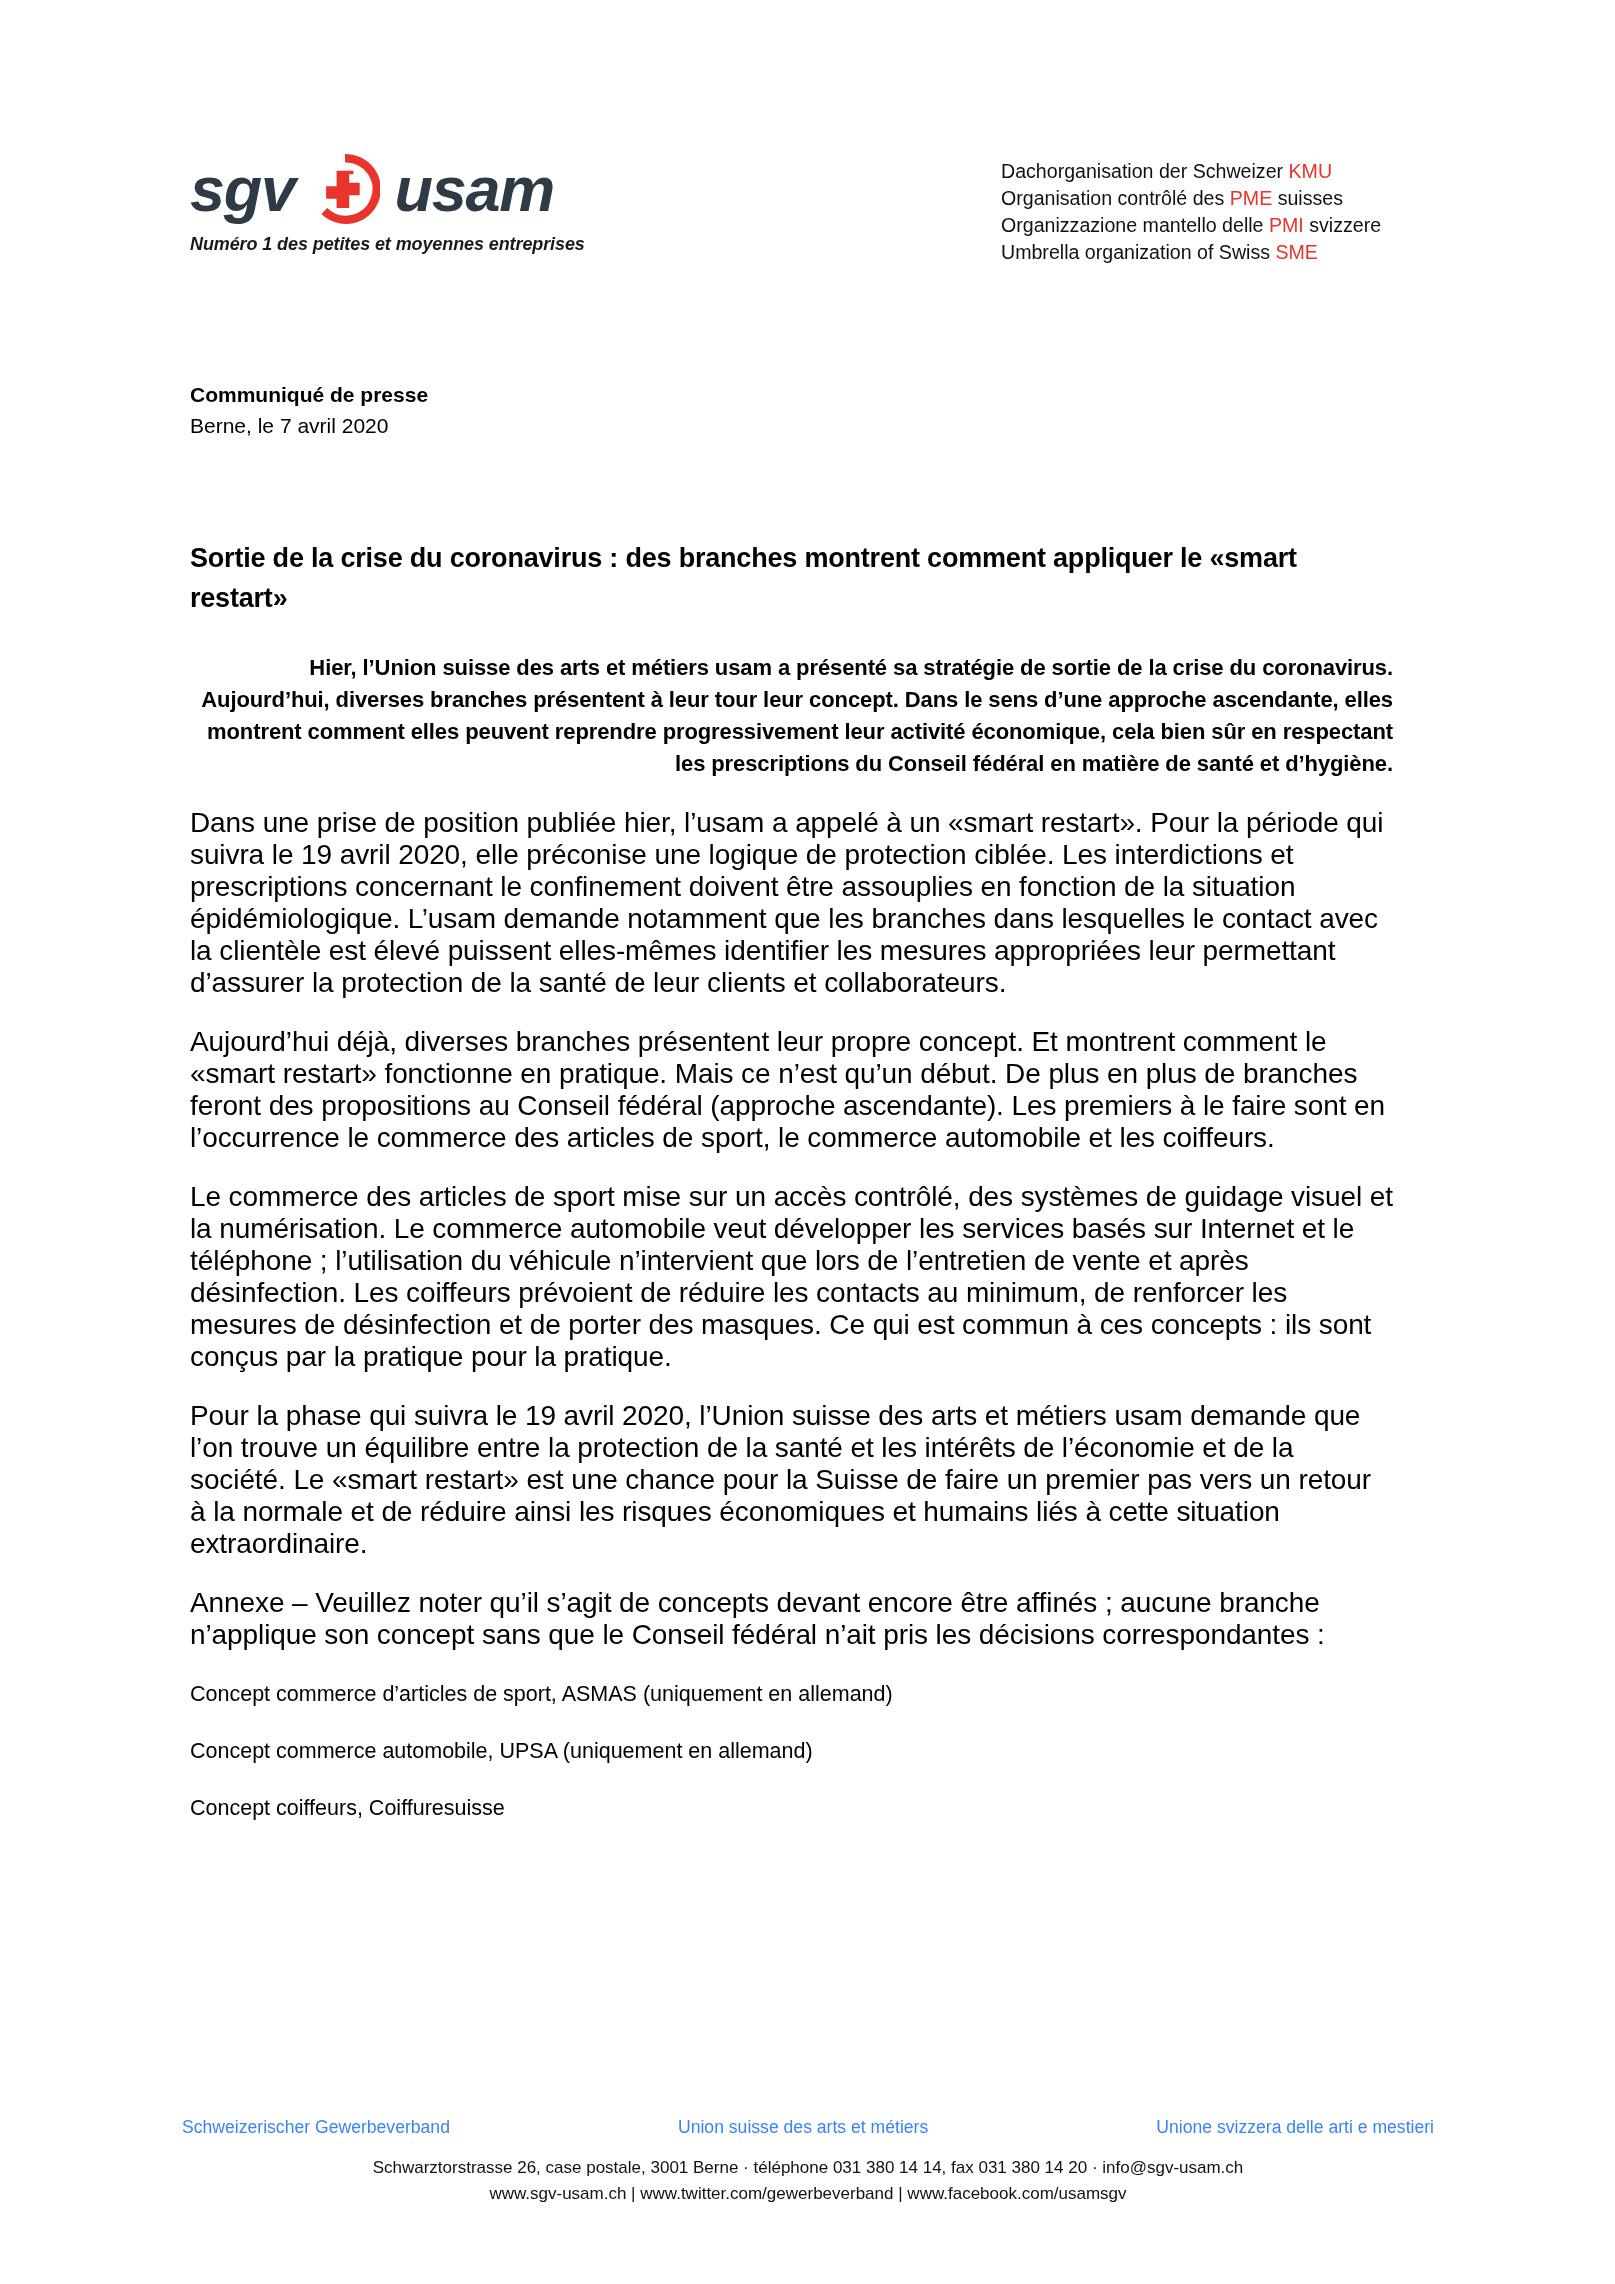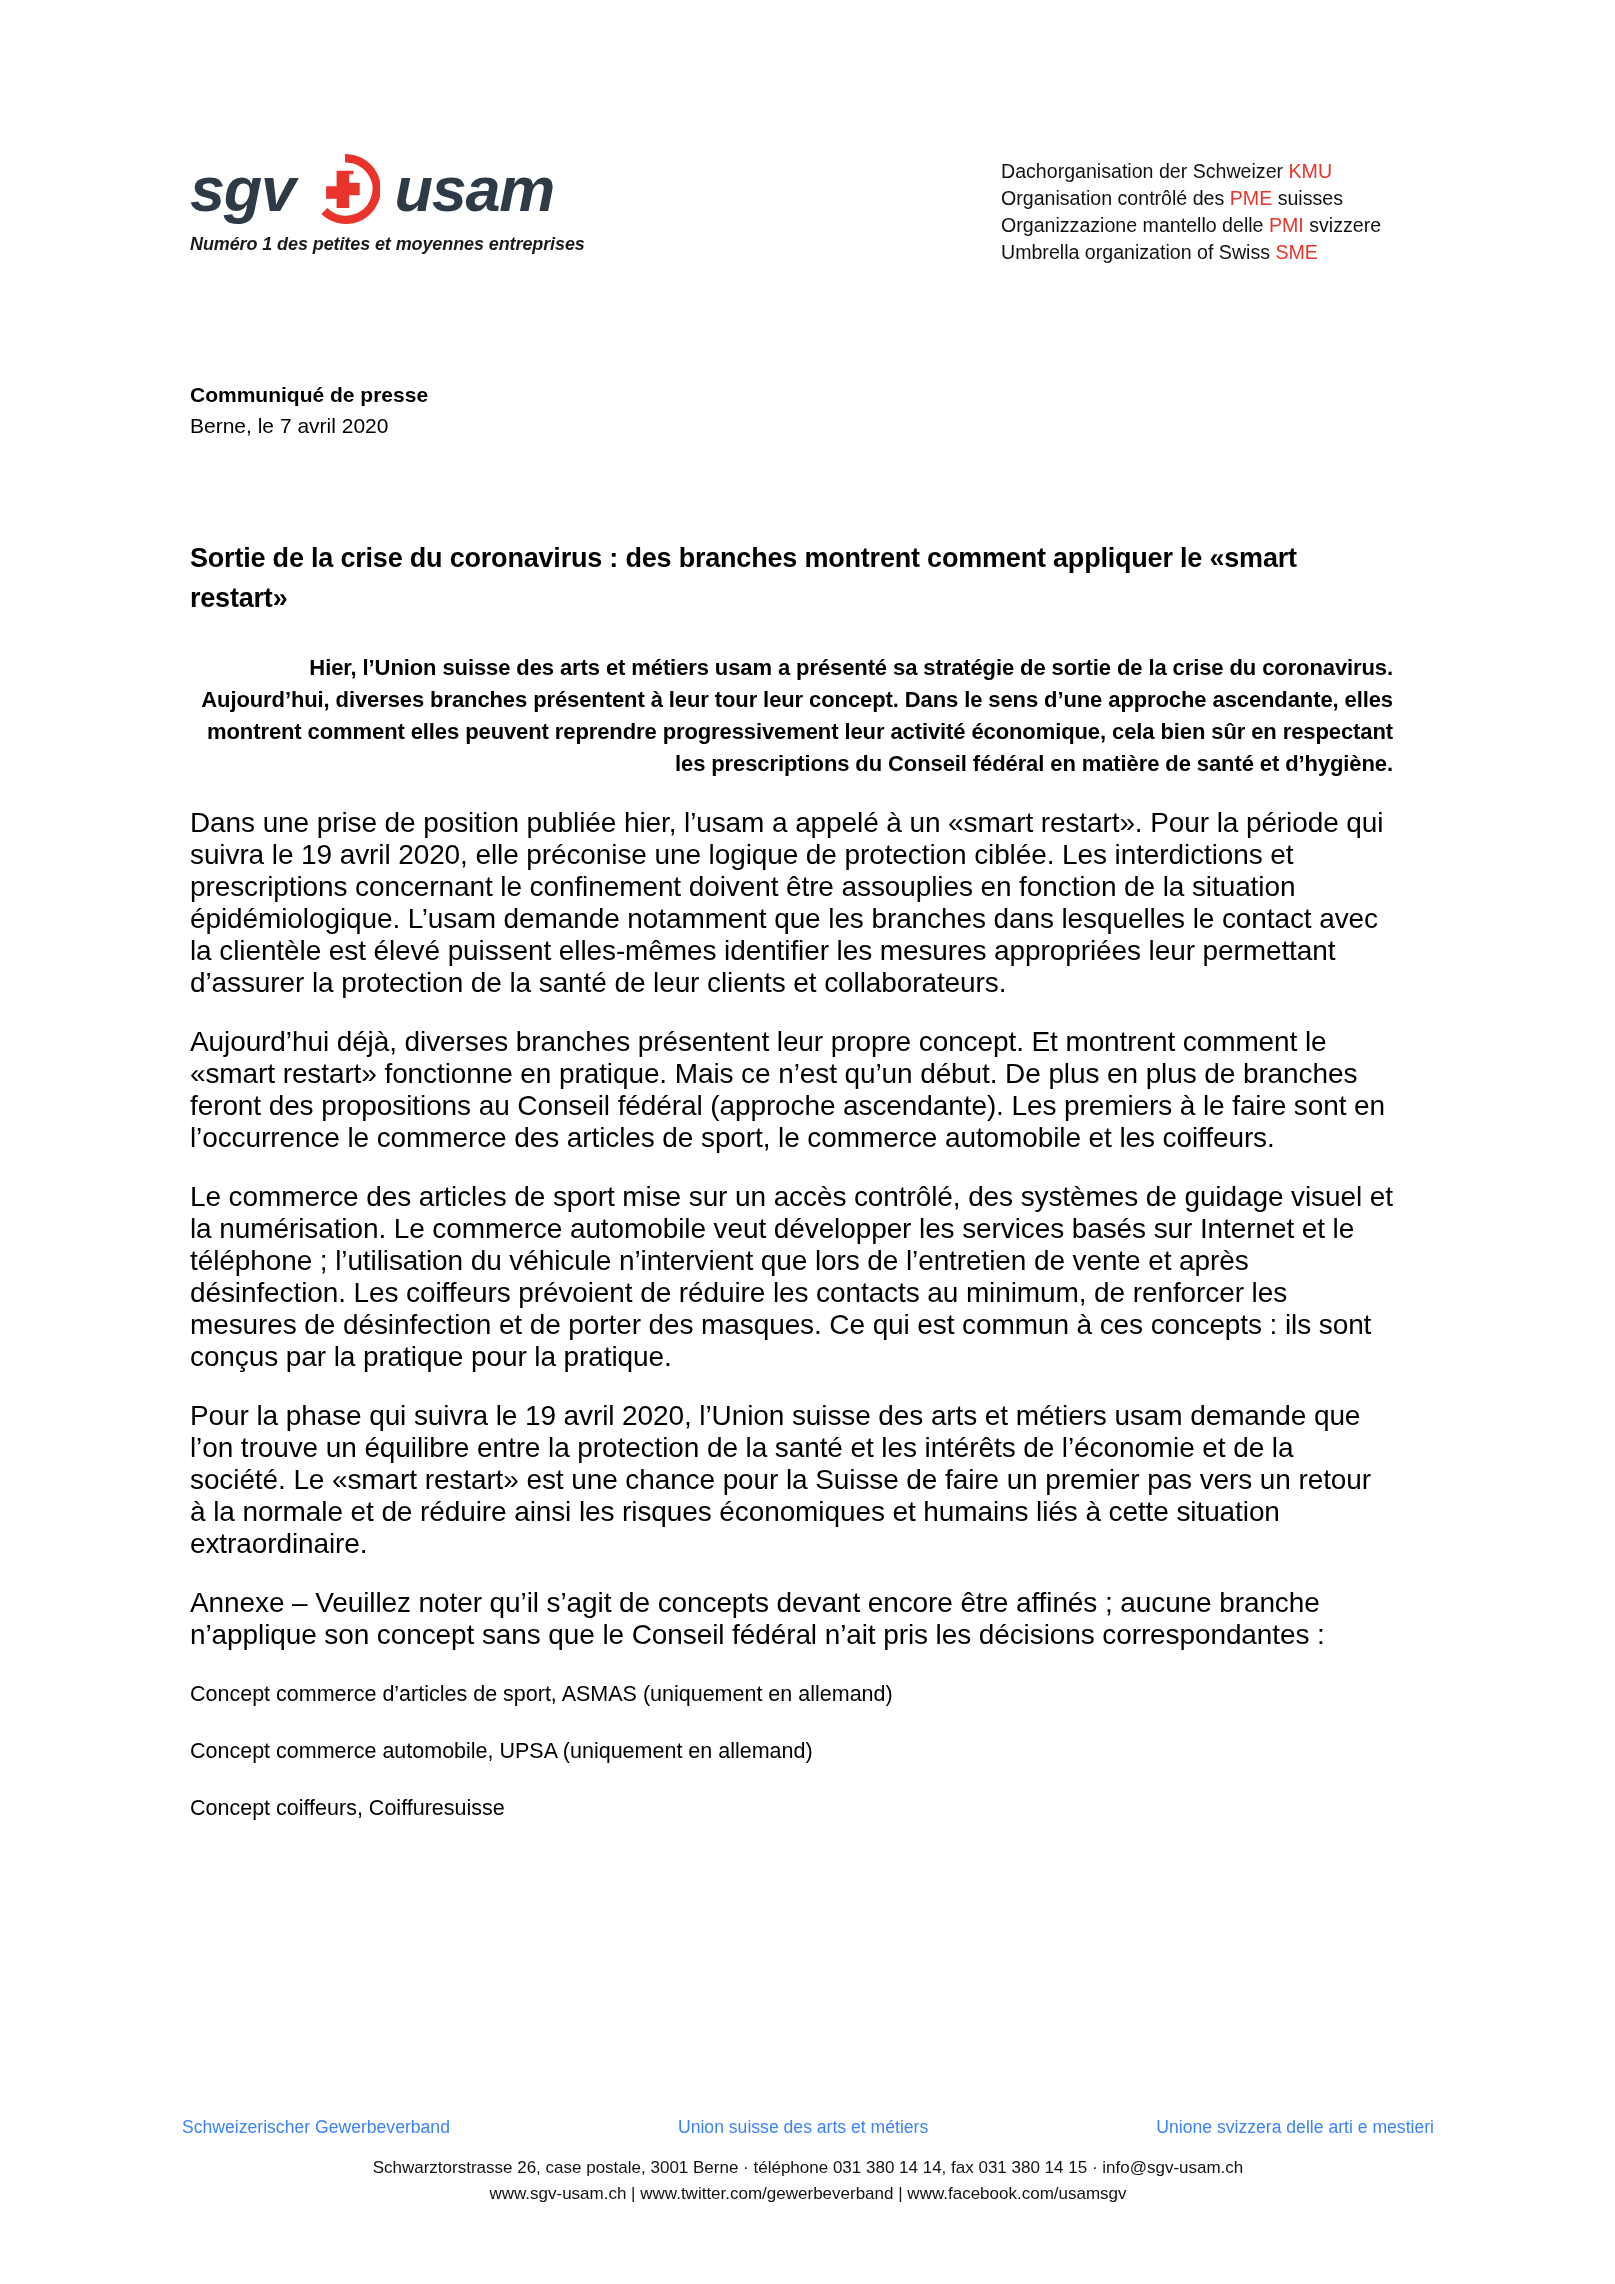--- a/index.html
+++ b/index.html
@@ -213,18 +213,18 @@
     <p class="annex-item">Concept commerce automobile, UPSA (uniquement en allemand)</p>
     <p class="annex-item">Concept coiffeurs, Coiffuresuisse</p>
   </div>
 
   <div class="footer">
     <div class="footer-orgs">
       <span>Schweizerischer Gewerbeverband</span>
       <span>Union suisse des arts et métiers</span>
       <span>Unione svizzera delle arti e mestieri</span>
     </div>
-    <div class="footer-address">Schwarztorstrasse 26, case postale, 3001 Berne  ·   téléphone 031 380 14 14, fax 031 380 14 15  ·   info@sgv-usam.ch</div>
+    <div class="footer-address">Schwarztorstrasse 26, case postale, 3001 Berne  ·   téléphone 031 380 14 14, fax 031 380 14 20  ·   info@sgv-usam.ch</div>
     <div class="footer-links">www.sgv-usam.ch  |  www.twitter.com/gewerbeverband  |  www.facebook.com/usamsgv</div>
   </div>
 
 </div>
 
 
 </body></html>

